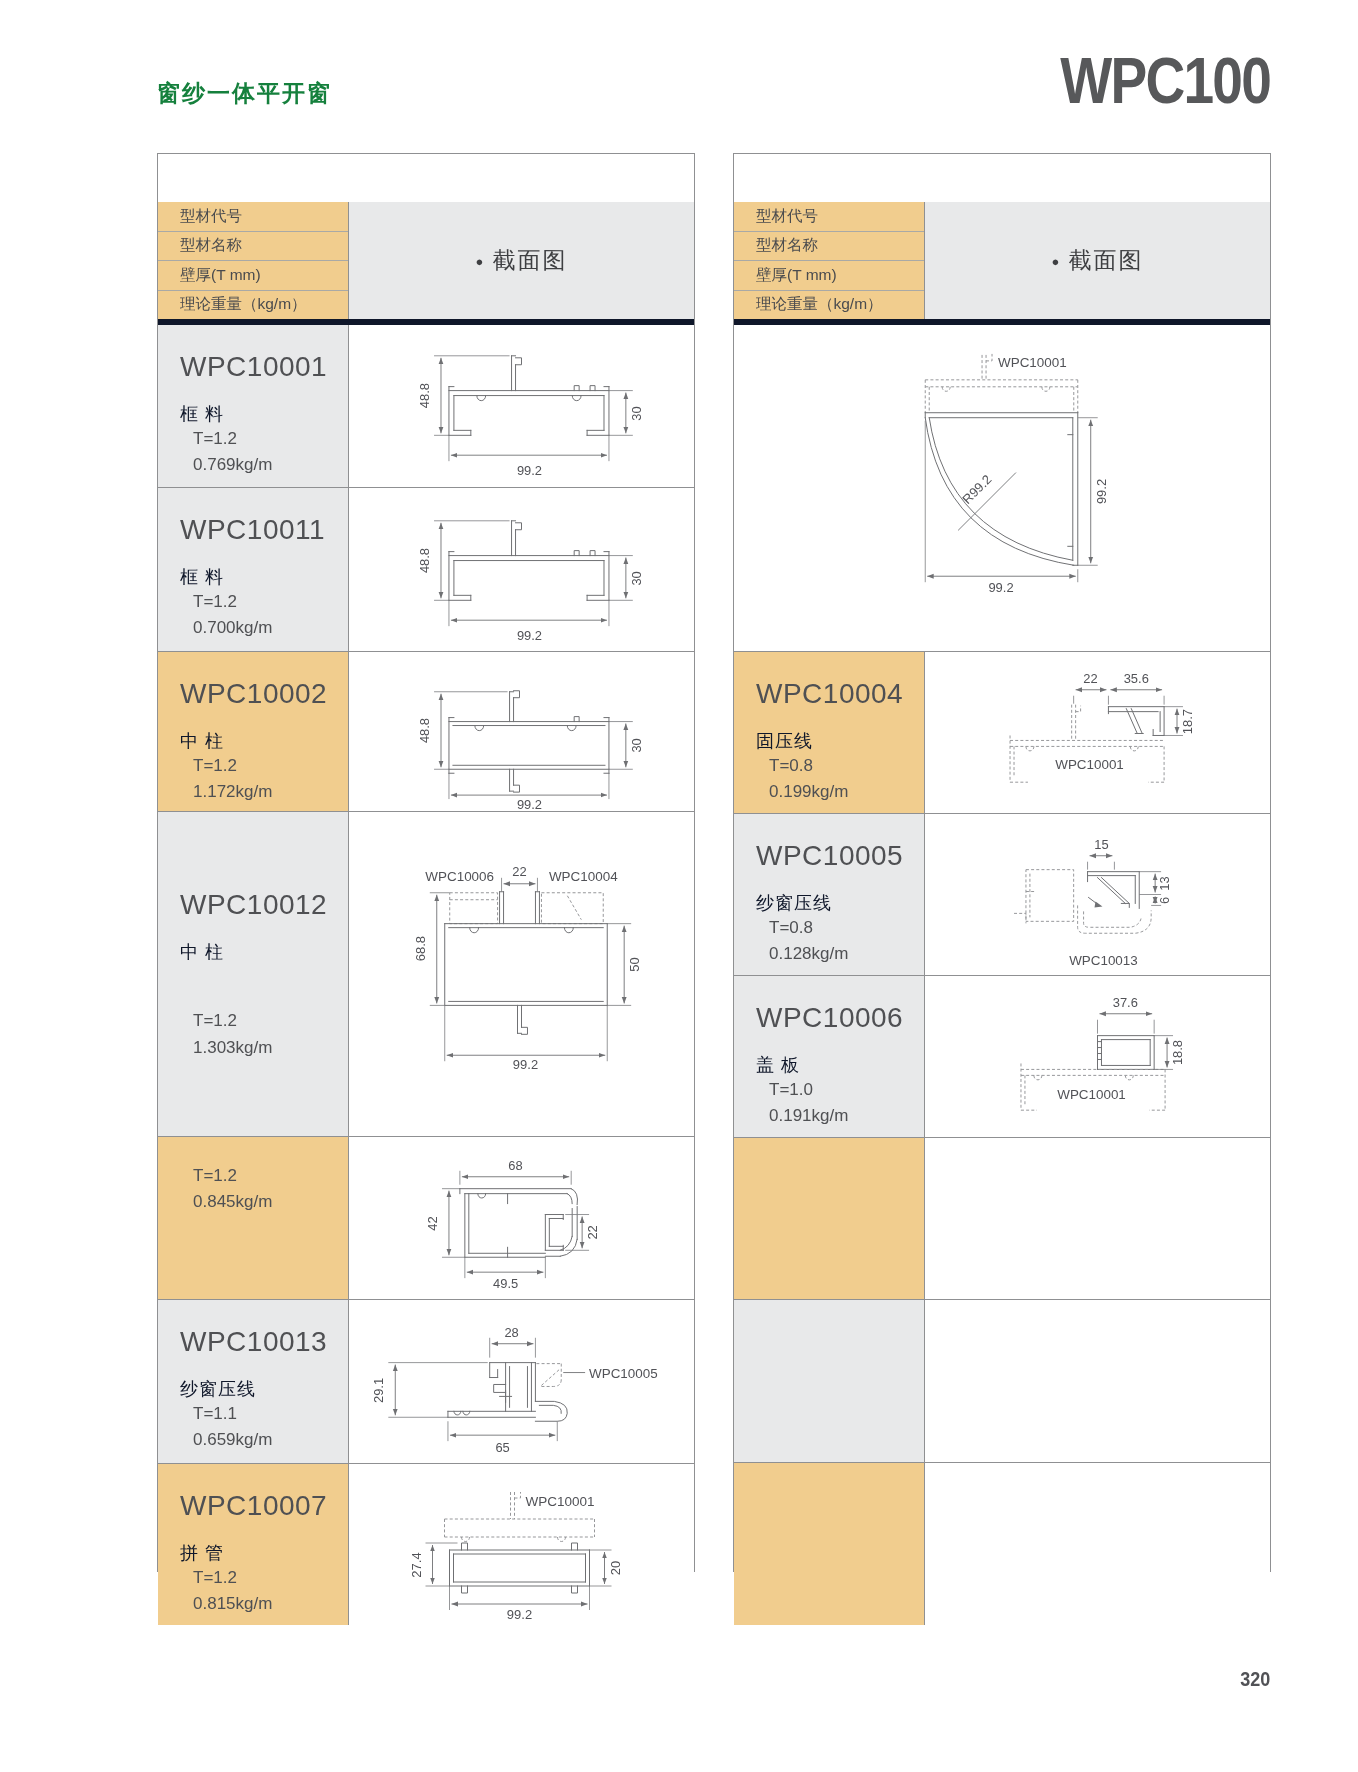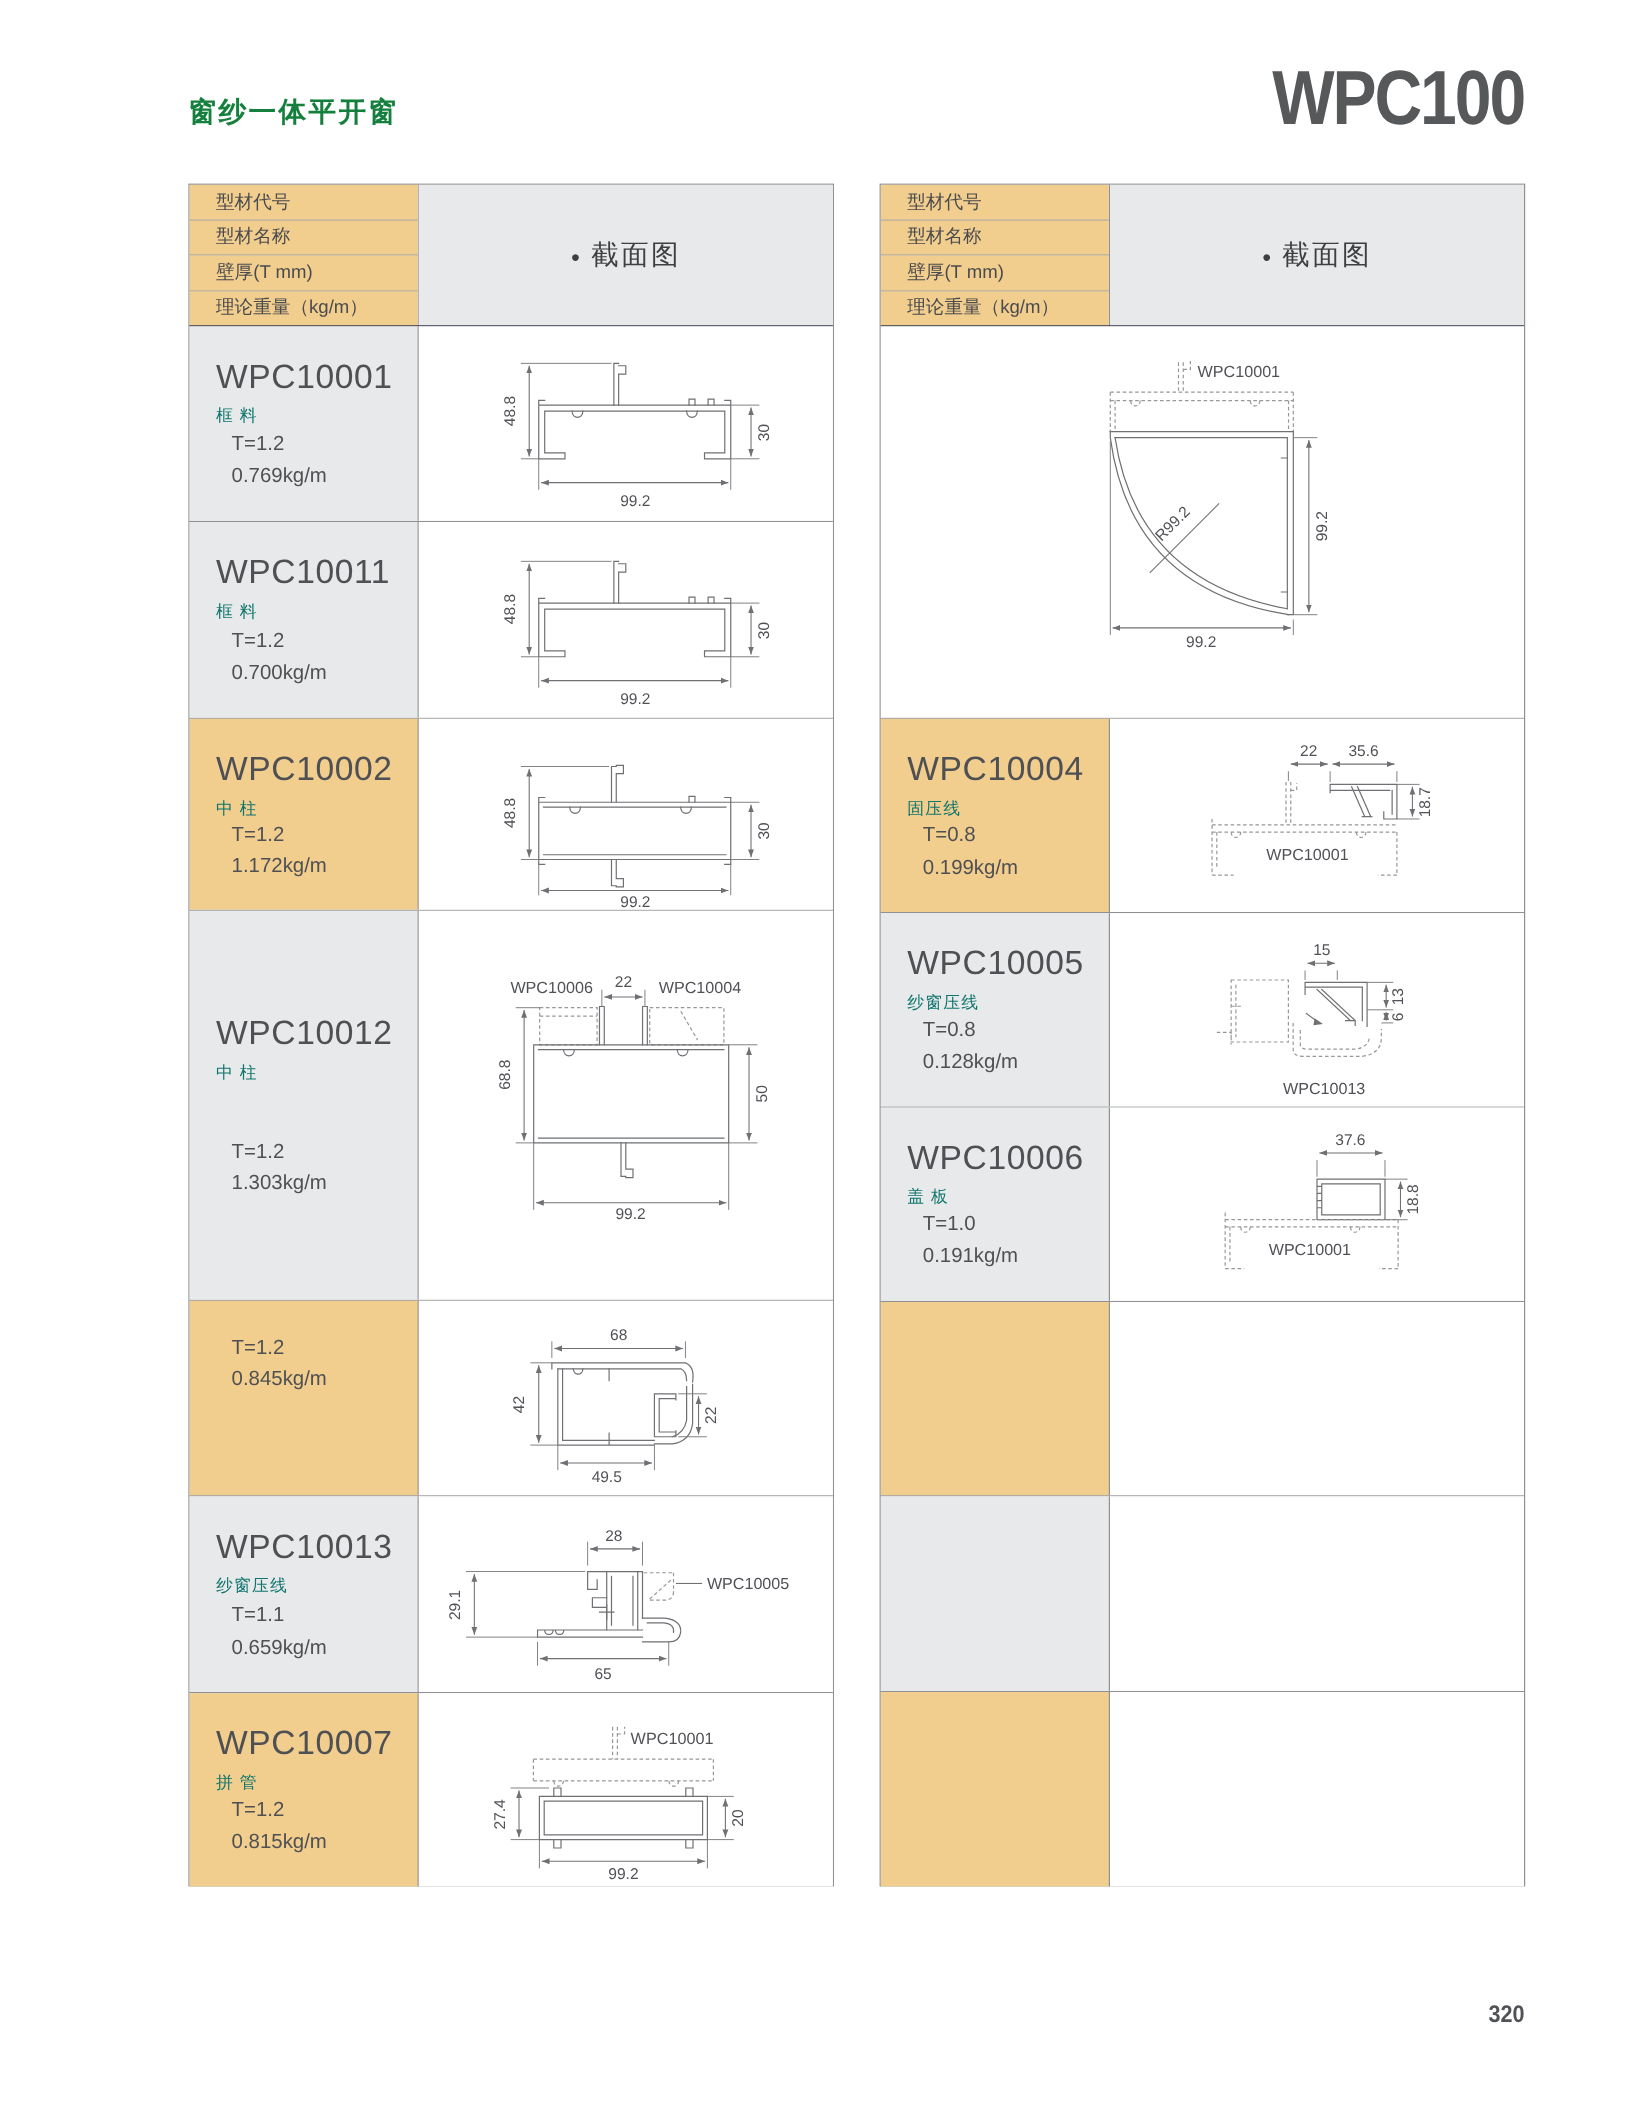--- a/index.html
+++ b/index.html
@@ -18,41 +18,41 @@
   .page-number{
     position:absolute;right:88px;top:1668px;font-size:20px;font-weight:bold;color:#515256;
     transform:scale(.9,1);transform-origin:right center;
   }
   .ptable{
     position:absolute;top:153px;width:538px;height:1419px;
     border:1px solid #8f9092;box-sizing:border-box;display:flex;flex-direction:column;
   }
   .ptable.left{left:157px;}
   .ptable.right{left:733px;}
-  .thead{display:flex;height:117px;flex:none;border-bottom:1px solid #0f172a;}
+  .thead{display:flex;height:117px;flex:none;border-bottom:6px solid #0f172a;margin-top:48px;}
   .thead-left{width:191px;flex:none;border-right:1px solid #8f9092;display:flex;flex-direction:column;box-sizing:border-box;}
   .hcell{
     flex:1;background:#f1cd8e;display:flex;align-items:center;
     padding-left:22px;font-size:15.5px;color:#4a4b4e;border-bottom:1px solid #a9a9a6;box-sizing:border-box;
   }
   .hcell:last-child{border-bottom:none;}
   .thead-right{flex:1;background:#e8e9ea;display:flex;align-items:center;justify-content:center;}
   .section-head{font-size:23px;color:#3e3f42;letter-spacing:2px;display:flex;align-items:center;gap:7px;}
   .section-head .bullet{font-size:13px;position:relative;top:1px;}
   .trow{display:flex;flex:none;border-bottom:1px solid #8f9092;box-sizing:border-box;}
   .trow:last-child{border-bottom:none;}
   .cell-title{
     width:191px;flex:none;border-right:1px solid #8f9092;box-sizing:border-box;
     background:#e8e9ea;display:flex;flex-direction:column;justify-content:space-between;
     padding:26px 8px 24px 22px;
   }
   .cell-title.hl{background:#f1cd8e;}
   .cell-title.center{justify-content:center;gap:44px;}
   .p-code{font-size:28px;color:#4f5053;letter-spacing:.5px;}
-  .p-name{font-size:14px;color:#0f766e;margin-top:8px;letter-spacing:1px;}
+  .p-name{font-size:18px;color:#0f172a;margin-top:19px;letter-spacing:1px;}
   .p-spec{font-size:17px;color:#4f5053;line-height:1.55;margin-left:13px;}
   .cell-diagram{flex:1;background:#ffffff;position:relative;overflow:hidden;}
   .cell-diagram svg{display:block;width:100%;height:100%;}
   .pf{stroke:#6f7073;fill:none;stroke-width:1;stroke-linecap:square;}
   .dsh{stroke:#96979a;fill:none;stroke-width:1;stroke-dasharray:3 2.2;}
   .dim{stroke:#6f7073;fill:none;stroke-width:.9;}
   .ext{stroke:#7b7c7f;fill:none;stroke-width:.8;}
   svg text{font-family:"Liberation Sans","DejaVu Sans",sans-serif;font-size:13px;fill:#515257;}
   svg text.lbl{font-size:13.5px;}
 </style>

